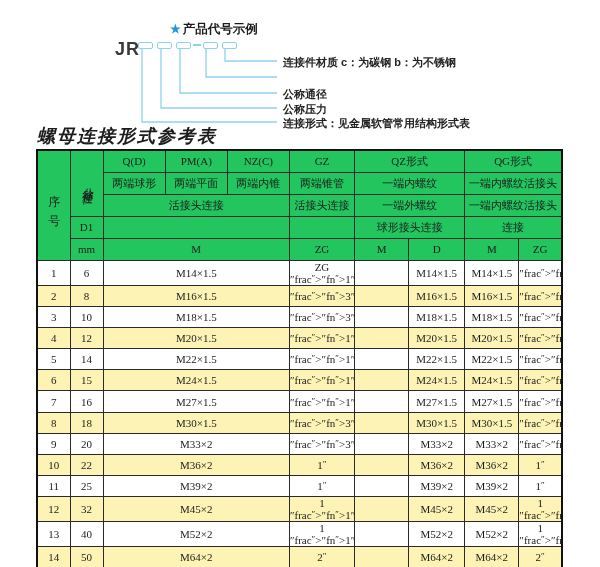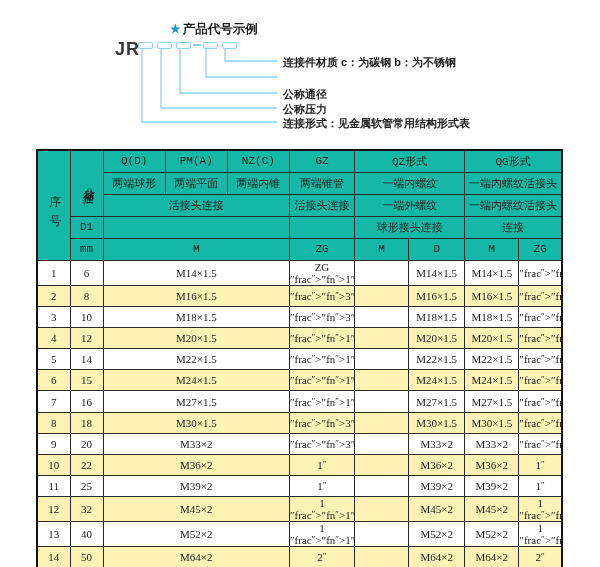--- a/index.html
+++ b/index.html
@@ -22,21 +22,21 @@
   
   .table-title { position:absolute; left:37px; top:124px; font-size:18px; font-weight:700;
                  font-style:italic; font-family:"Liberation Serif", serif; letter-spacing:2px; }
 
   
   table { position:absolute; left:36px; top:149px; border-collapse:collapse; table-layout:fixed;
           width:527px; font-family:"Liberation Serif", serif; }
   th, td { border:1px solid #2a2a2a; text-align:center; vertical-align:middle;
            font-weight:400; padding:0; font-size:11px; color:#1c1c1c; overflow:hidden; }
   table { border:2px solid #111; }
-  thead th { background:#14b8a6;font-family:Liberation Mono, monospace; }
+  thead th { background:#22c55e; }
   thead tr { height:22px; }
   tbody tr { height:21.2px; }
   tbody tr.alt td { background:#fcf3b4; }
   .v1 { writing-mode:vertical-lr; text-orientation:upright; letter-spacing:1.7em; font-size:12px;
         margin:0 auto; }
   .v2 { writing-mode:vertical-lr; text-orientation:upright; font-style:italic; letter-spacing:2px;
         font-size:11px; margin:0 auto; }
   .in { font-size:9px; vertical-align:top; }
 </style>
 </head>
@@ -64,20 +64,21 @@
       <polyline points="206,49 206,77 277,77"></polyline>
       <polyline points="225,49 225,61 277,61"></polyline>
     </g>
   </svg>
 
   <div class="diag-label" style="top:55px">连接件材质  c：为碳钢  b：为不锈钢</div>
   <div class="diag-label" style="top:87px">公称通径</div>
   <div class="diag-label" style="top:102px">公称压力</div>
   <div class="diag-label" style="top:116px">连接形式：见金属软管常用结构形式表</div>
 
+  <div class="table-title">螺母连接形式参考表</div>
 
   <table>
     <colgroup>
       <col style="width:33px">
         <col style="width:33px">
       <col style="width:62px">
         <col style="width:62px">
         <col style="width:62px">
       <col style="width:65px">
       <col style="width:54px">

